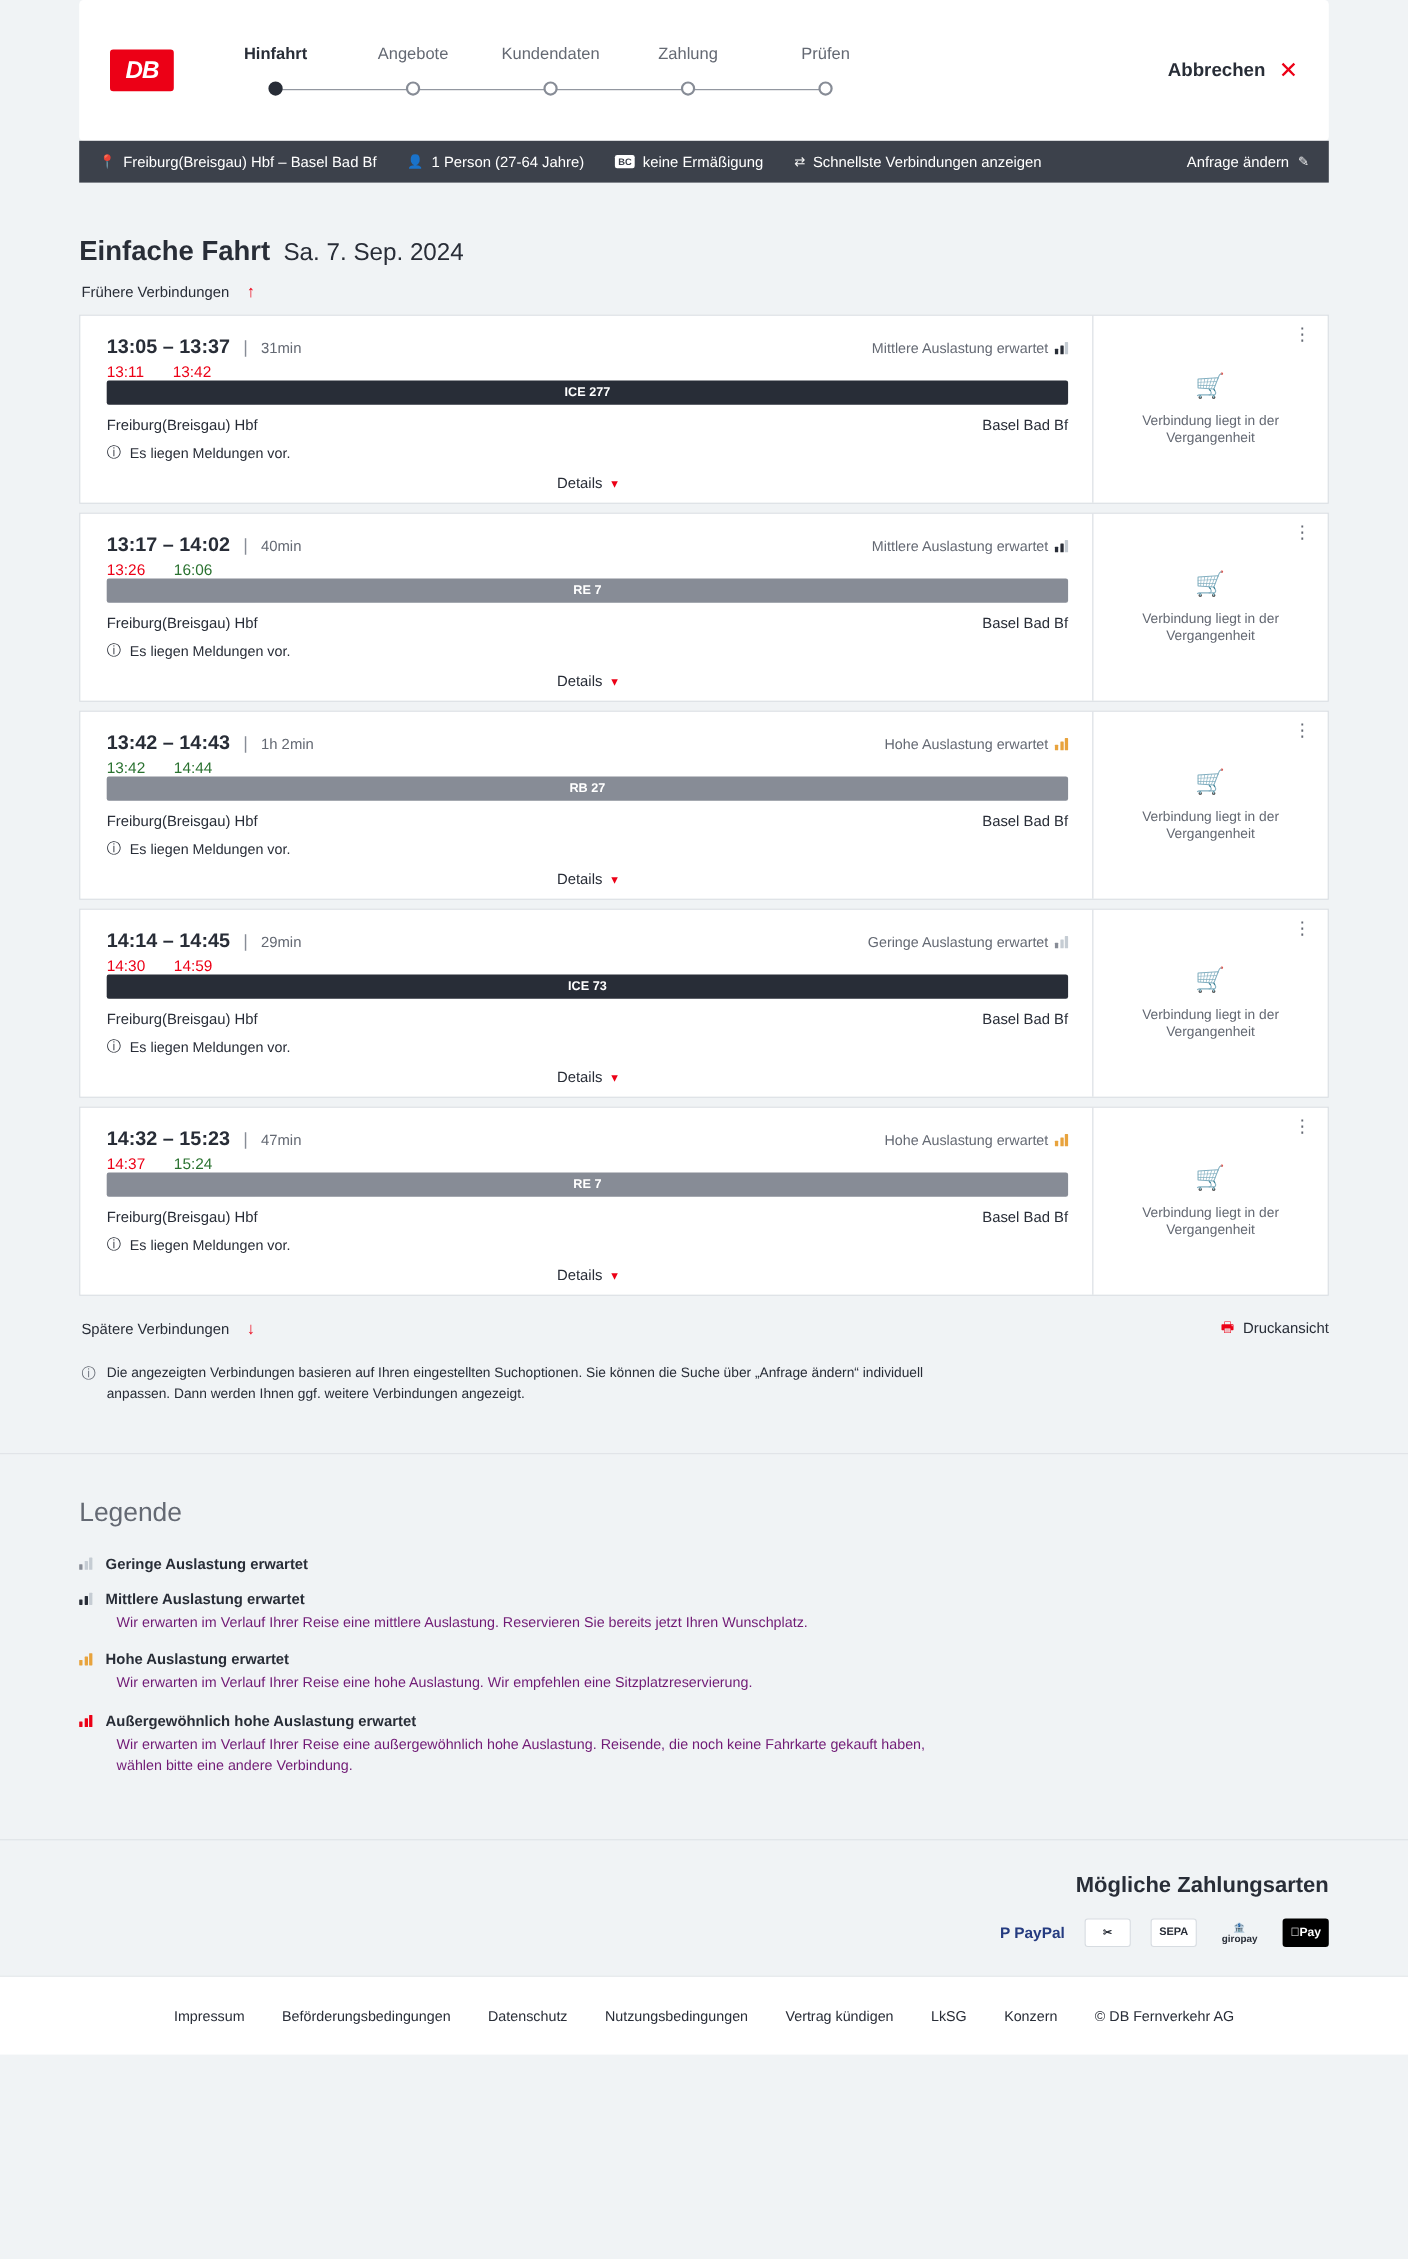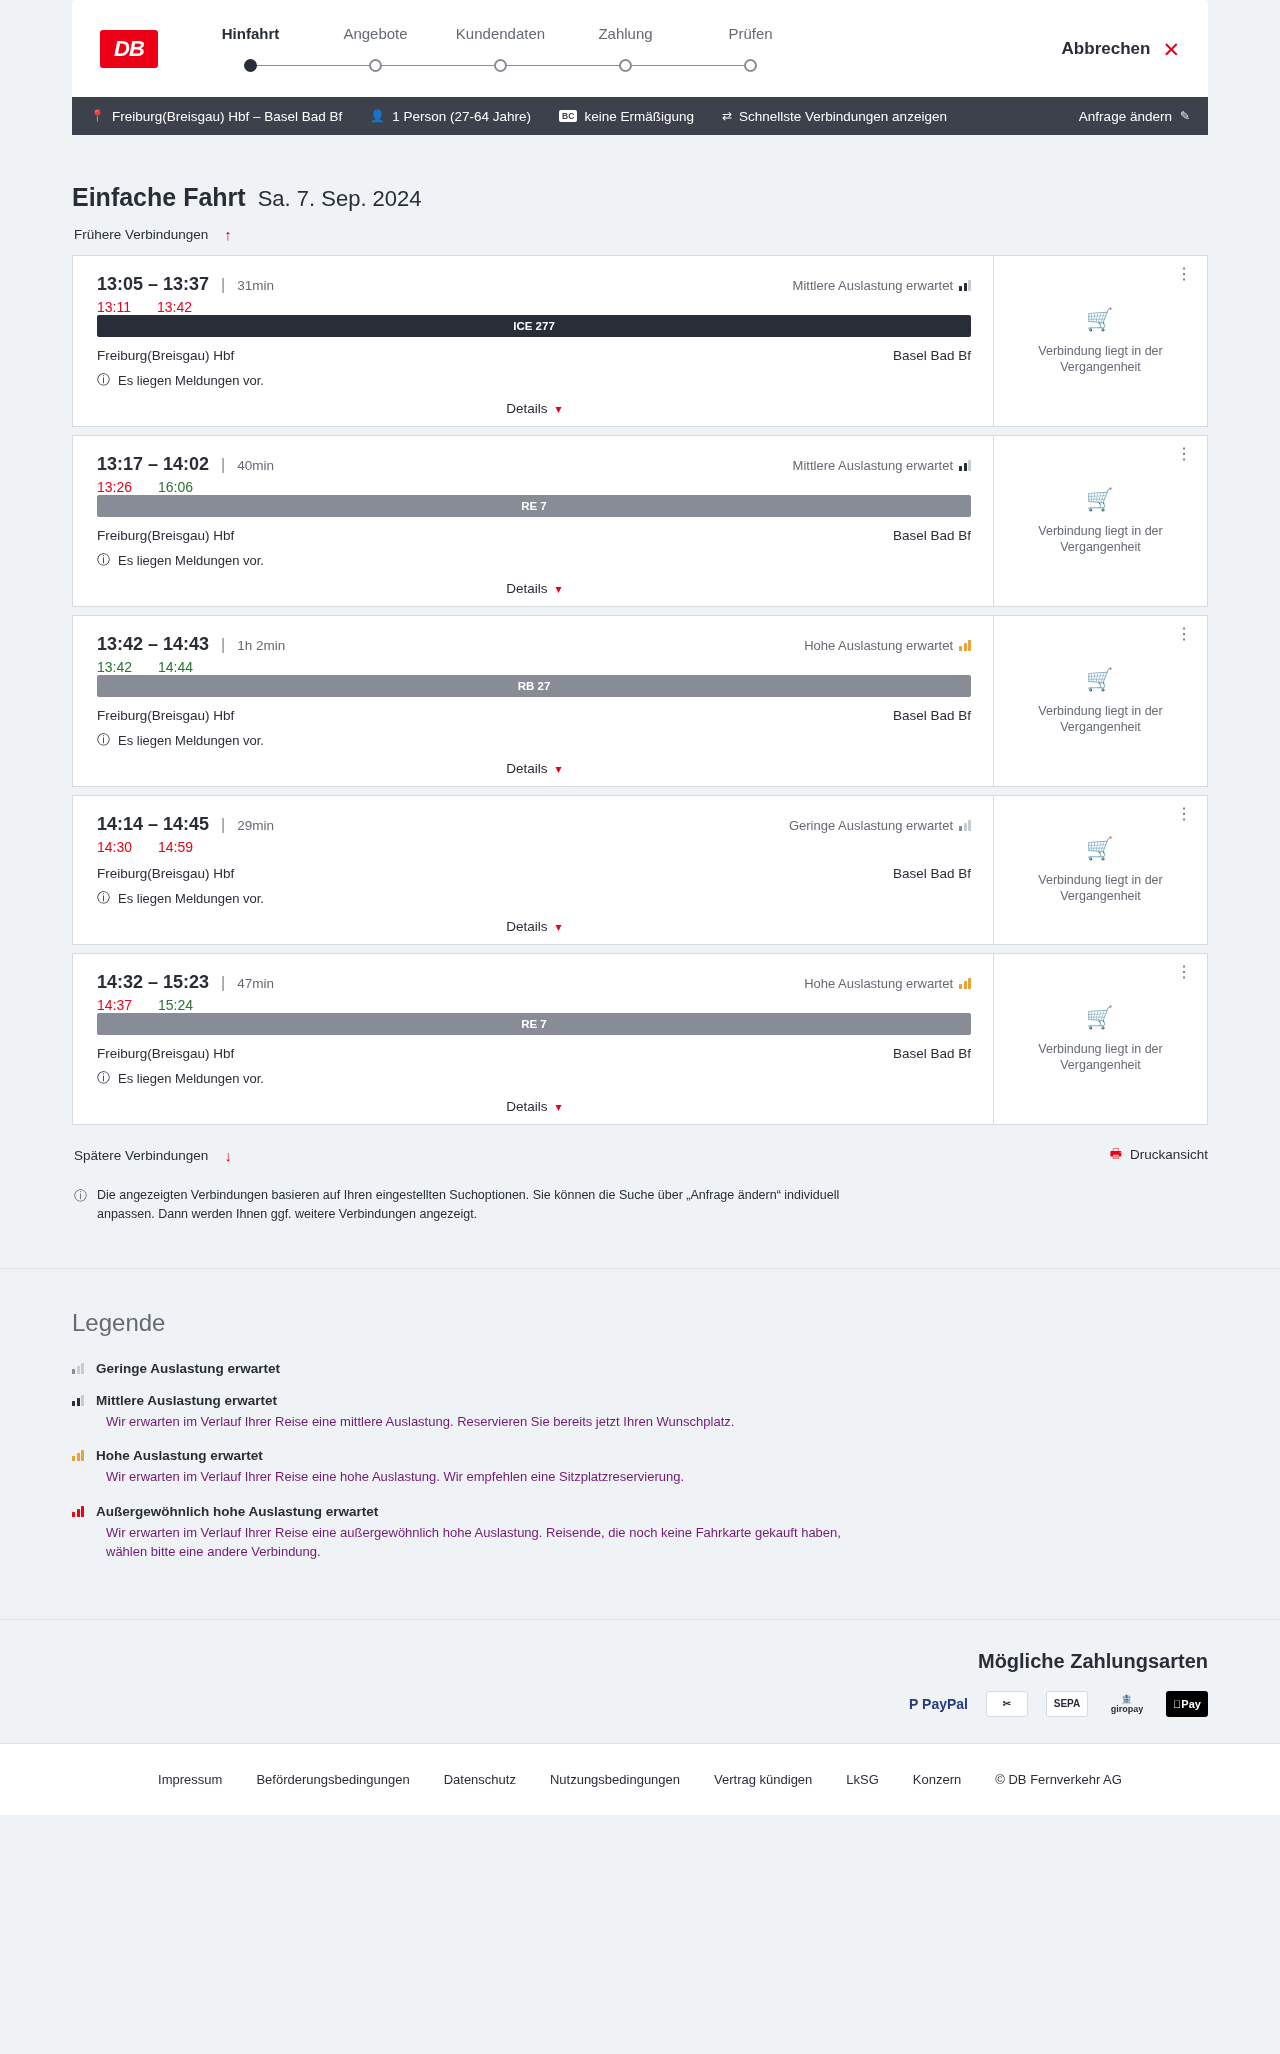--- a/index.html
+++ b/index.html
@@ -11,21 +11,21 @@
     color:#282d37;
     -webkit-font-smoothing:antialiased;
   }
   .page { width:1280px; margin:0 auto; position:relative; }
 
   
   .header-wrap { background:#f0f3f5; padding:0 72px; }
   .header {
     background:#fff;
     border-radius:4px;
-    height:97px;
+    height:128px;
     display:flex;
     align-items:center;
     padding:0 28px;
     position:relative;
   }
   .db-logo {
     width:58px; height:38px; background:#ec0016; border-radius:3px;
     display:flex; align-items:center; justify-content:center;
     color:#fff; font-weight:bold; font-size:22px; font-style:italic;
     letter-spacing:-1px;
@@ -374,20 +374,21 @@
                   <i style="height:5px;background:#878c96"></i>
                   <i style="height:8px;background:#c5ccd3"></i>
                   <i style="height:11px;background:#c5ccd3"></i>
                 </span>
               </span>
             </div>
             <div class="realrow">
               <span class="rt-red">14:30</span>
               <span class="rt-red">14:59</span>
             </div>
+            <div class="train-bar dark">ICE 73</div>
             <div class="stationrow">
               <span>Freiburg(Breisgau) Hbf</span>
               <span>Basel Bad Bf</span>
             </div>
             <div class="msgrow">
               <span class="msg-ic">ⓘ</span>
               <span>Es liegen Meldungen vor.</span>
             </div>
             <div class="details">
               <span>Details</span>

